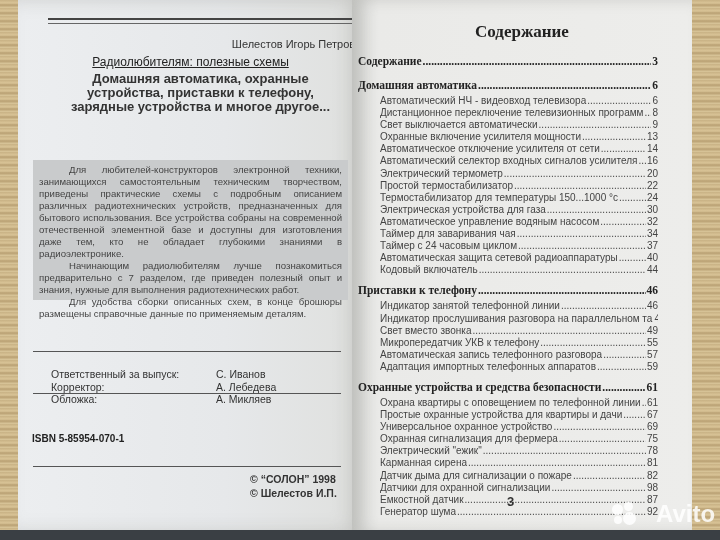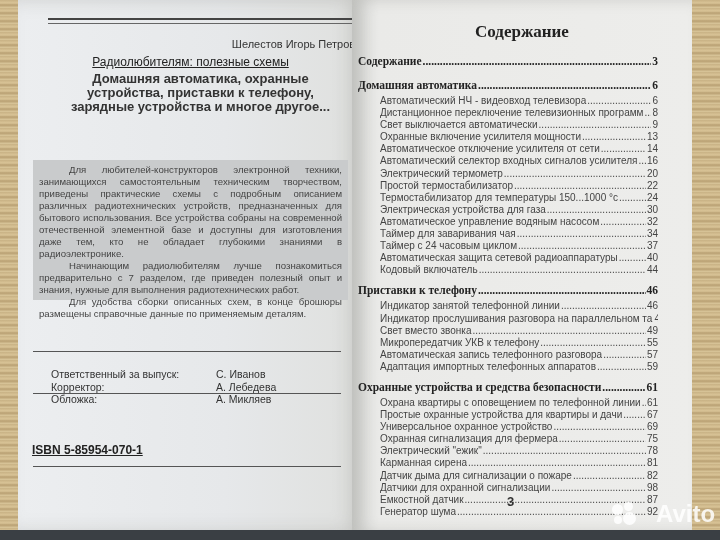--- a/index.html
+++ b/index.html
@@ -17,21 +17,21 @@
   .author{position:absolute;left:4px;width:345px;top:38px;text-align:right;font-size:11px;color:#333;}
   .book-title{position:absolute;left:0;width:345px;top:55px;text-align:center;font-size:12px;color:#222;text-decoration:underline;}
   .subtitle{position:absolute;left:40px;width:285px;top:72px;text-align:center;font-size:13px;font-weight:bold;color:#333;line-height:14px;}
   .abstract{position:absolute;left:15px;top:160px;width:315px;height:140px;background:#c9cbcc;padding:4px 6px;box-sizing:border-box;
     font-size:9.6px;line-height:12px;color:#444;text-align:justify;}
   .abstract p{margin:0;text-indent:30px;}
   .credits-rule{position:absolute;left:15px;width:308px;border-top:1px solid #555;}
   .credits{position:absolute;left:33px;top:355px;width:290px;font-size:10.5px;color:#333;line-height:12.5px;margin-top:13px;}
   .credit-row{display:flex;}
   .credit-row .role{width:165px;}
-  .isbn{position:absolute;left:14px;top:443px;font-size:12px;font-weight:bold;color:#222;text-decoration:underline;}
+  .isbn{position:absolute;left:14px;top:433px;font-size:10px;font-weight:bold;color:#222;}
   .copyright{position:absolute;left:232px;top:472px;font-size:10.5px;font-weight:bold;color:#333;line-height:14px;}
   .toc-title{position:absolute;left:0;width:340px;top:22px;text-align:center;font-family:"Liberation Serif",serif;font-weight:bold;font-size:17px;color:#222;}
   .toc{position:absolute;left:6px;top:55px;width:300px;}
   .toc-row{display:flex;align-items:baseline;white-space:nowrap;overflow:hidden;}
   .toc-row .lbl{flex:none;}
   .toc-row .dots{flex:1;overflow:hidden;margin:0 1px;}
   .toc-row .dots::after{content:"....................................................................................................................................................";}
   .toc-row .pg{flex:none;text-align:right;}
   .sec{font-family:"Liberation Serif",serif;font-weight:bold;font-size:11.5px;color:#222;height:16px;margin-top:8px;}
   .sec:first-child{margin-top:0;}
@@ -65,20 +65,24 @@
         <span>А. Лебедева</span>
       </div>
     <div class="credit-row">
         <span class="role">Обложка:</span>
         <span>А. Микляев</span>
       </div>
   </div>
   <div class="credits-rule" style="top:393px"></div>
   <div class="isbn">ISBN 5-85954-070-1</div>
   <div class="credits-rule" style="top:466px"></div>
+  <div class="copyright">
+    <div>© “СОЛОН” 1998</div>
+    <div>© Шелестов И.П.</div>
+  </div>
 </div>
 
 <div class="right-page">
   <div class="toc-title">Содержание</div>
   <div class="toc" id="toc">
       <div class="toc-row sec">
         <span class="lbl">Содержание</span>
         <span class="dots"></span>
         <span class="pg">3</span>
       </div>

